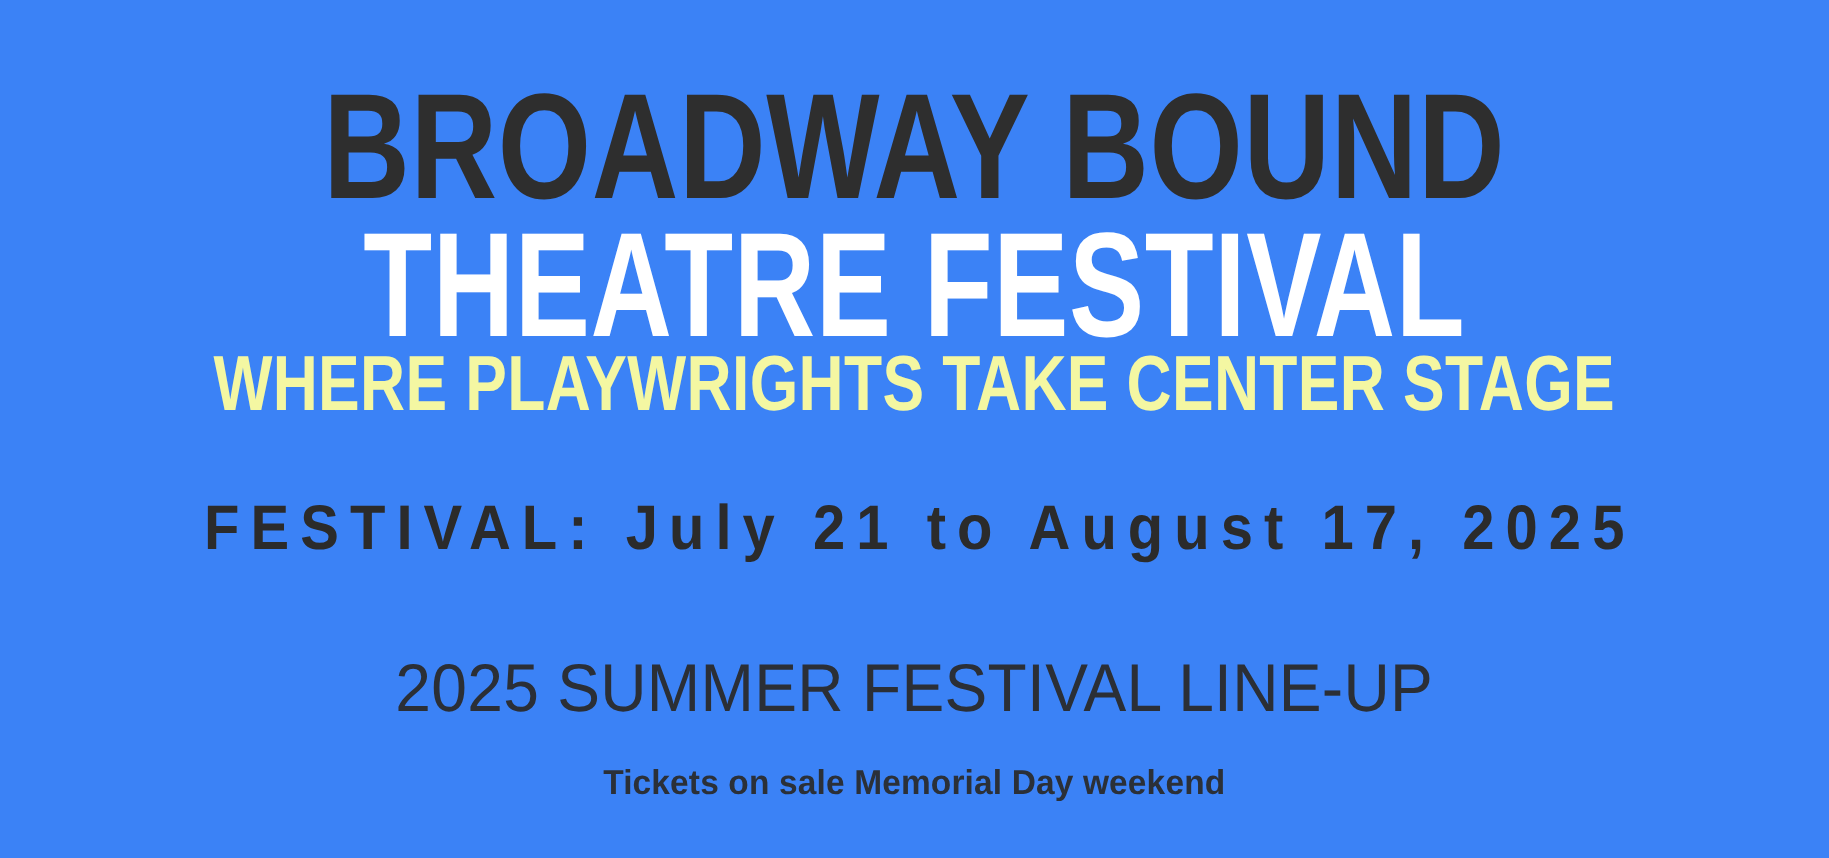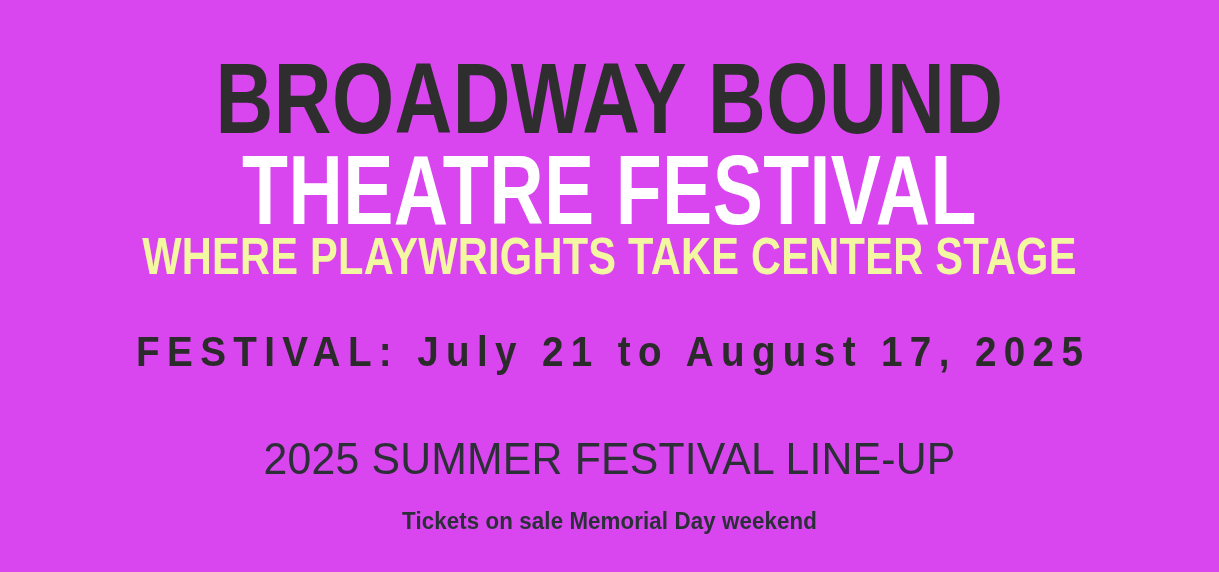--- a/index.html
+++ b/index.html
@@ -10,21 +10,21 @@
     width: 1219px;
     height: 572px;
     overflow: hidden;
     font-family: "Liberation Sans", sans-serif;
   }
 
   #poster {
     position: relative;
     width: 1219px;
     height: 572px;
-    background: #d946ef;
+    background: #3b82f6;
     display: flex;
     flex-direction: column;
     align-items: center;
   }
 
   
   .title-main {
     position: absolute;
     top: 48px;
     left: 0;

